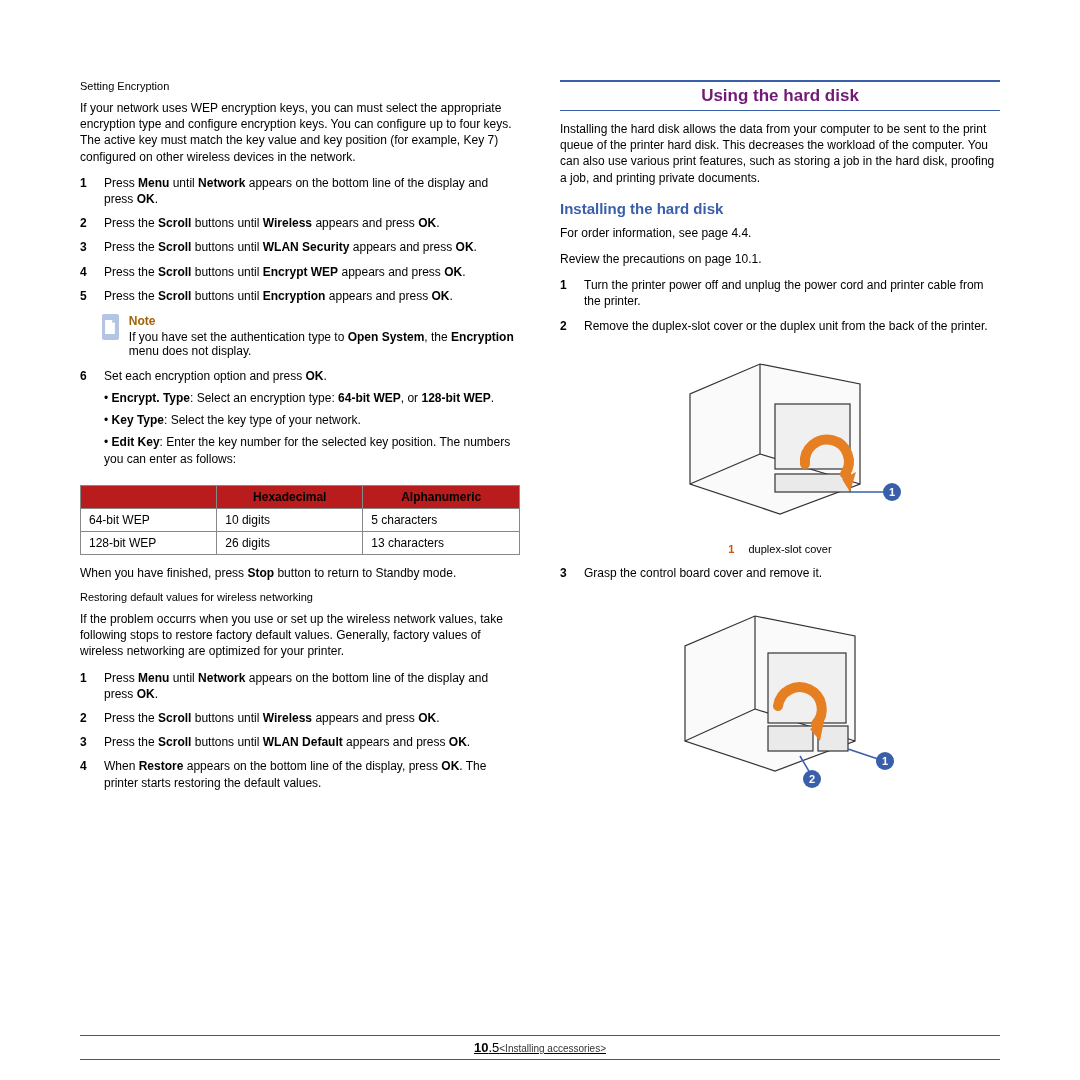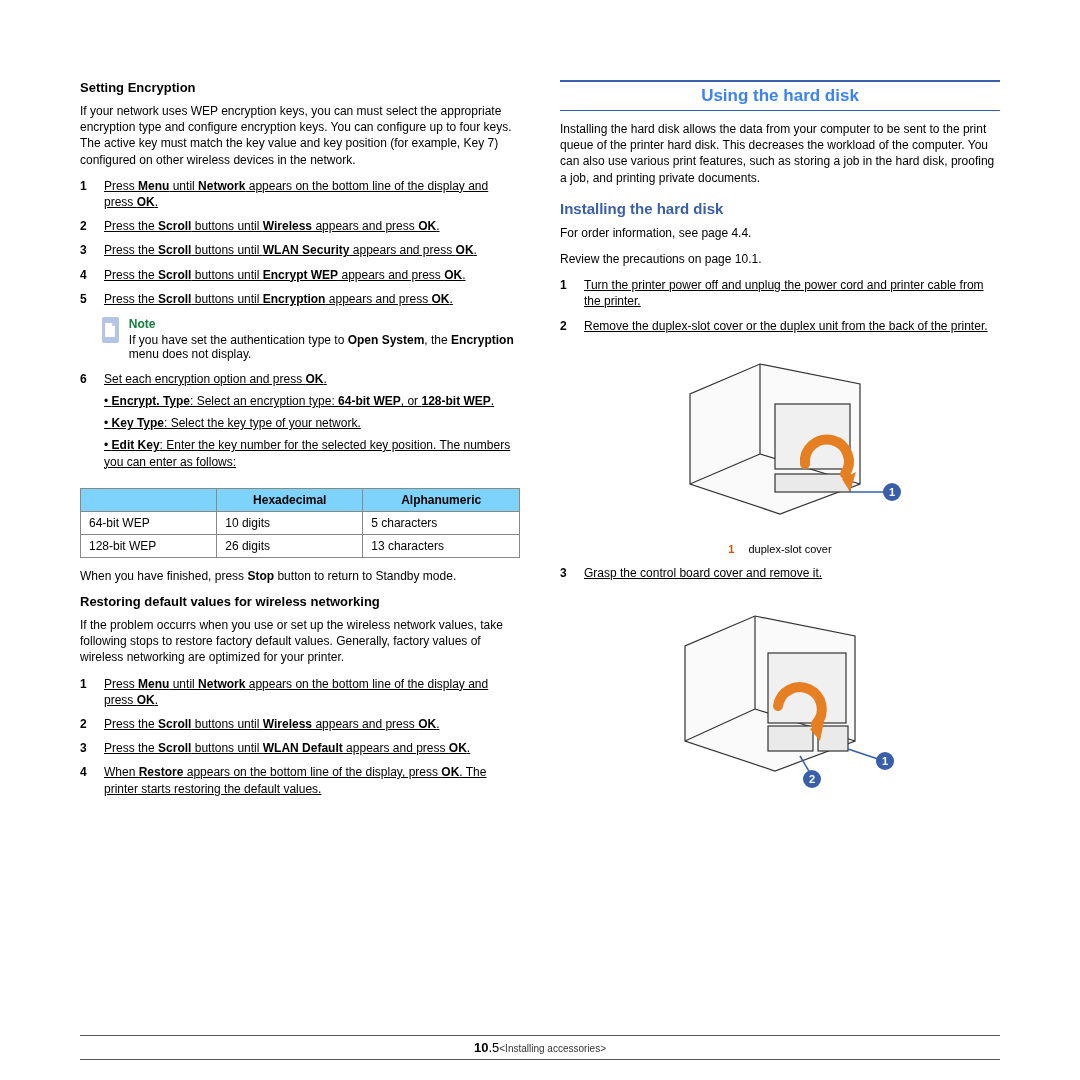--- a/index.html
+++ b/index.html
@@ -16,22 +16,22 @@
   .page {
     display: flex;
     padding: 80px 80px 40px 80px;
     gap: 40px;
   }
   .col {
     flex: 1;
     min-width: 0;
   }
   h3 {
-    font-size: 13px;
-    font-weight: bold;
+    font-size: 11px;
+    font-weight: normal;
     margin: 0 0 8px 0;
   }
   p {
     margin: 0 0 10px 0;
     line-height: 1.35;
   }
   ol.steps {
     list-style: none;
     padding: 0;
     margin: 0 0 10px 0;
@@ -41,40 +41,39 @@
     gap: 12px;
     margin-bottom: 8px;
     line-height: 1.35;
   }
   ol.steps > li .num {
     font-weight: bold;
     min-width: 12px;
   }
   ol.steps > li .body {
     flex: 1;
-    text-decoration: underline;
   }
   .note-box {
     display: flex;
     gap: 10px;
     margin: 6px 0 10px 22px;
     align-items: flex-start;
   }
   .note-icon {
     width: 22px;
     height: 26px;
     background: #b4c5e4;
     border-radius: 2px;
     display: flex;
     align-items: center;
     justify-content: center;
   }
   .note-icon svg { width: 14px; height: 18px; }
   .note-title {
-    color: #15803d;
+    color: #a16207;
     font-weight: bold;
     margin-bottom: 2px;
   }
   .sublist {
     margin: 6px 0 8px 0;
     padding: 0;
     list-style: none;
   }
   .sublist li {
     margin-bottom: 6px;
@@ -85,33 +84,33 @@
     width: 100%;
     margin: 8px 0 10px 0;
   }
   table.keytbl th, table.keytbl td {
     border: 1px solid #888;
     padding: 4px 8px;
     font-size: 12px;
     text-align: left;
   }
   table.keytbl th {
-    background: #7dd3fc;
+    background: #b91c1c;
     font-weight: bold;
     text-align: center;
   }
   .section-rule {
     border-top: 2px solid #3a5faa;
     border-bottom: 1px solid #3a5faa;
     padding: 4px 0;
     margin: 0 0 10px 0;
     text-align: center;
   }
   .section-title {
-    color: #3b82f6;
+    color: #701a75;
     font-weight: bold;
     font-size: 17px;
   }
   .subsection {
     color: #3a5faa;
     font-weight: bold;
     font-size: 15px;
     margin: 14px 0 8px 0;
   }
   .figure {
@@ -133,20 +132,21 @@
     bottom: 20px;
     border: 1px solid #555;
     border-left: none;
     border-right: none;
     padding: 4px 0;
     text-align: center;
     font-size: 11px;
     display:flex;
     justify-content:center;
     align-items:baseline;
+    text-decoration:underline;
   }
   .footer .pg { font-size: 13px; }
   .footer .chap { font-size: 10px; color:#333; }
   b { font-weight: bold; }
 </style>
 </head>
 <body>
 
 <div class="page">
 

